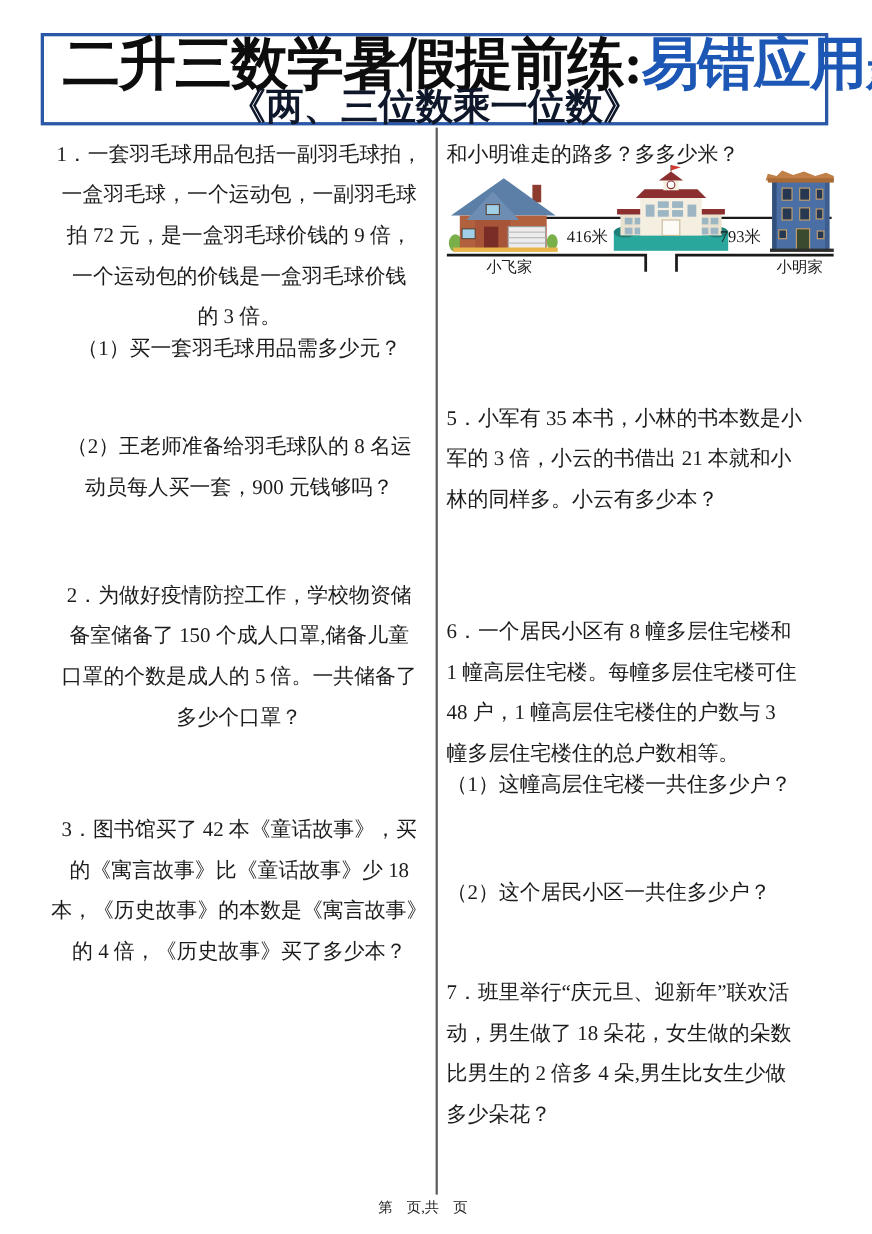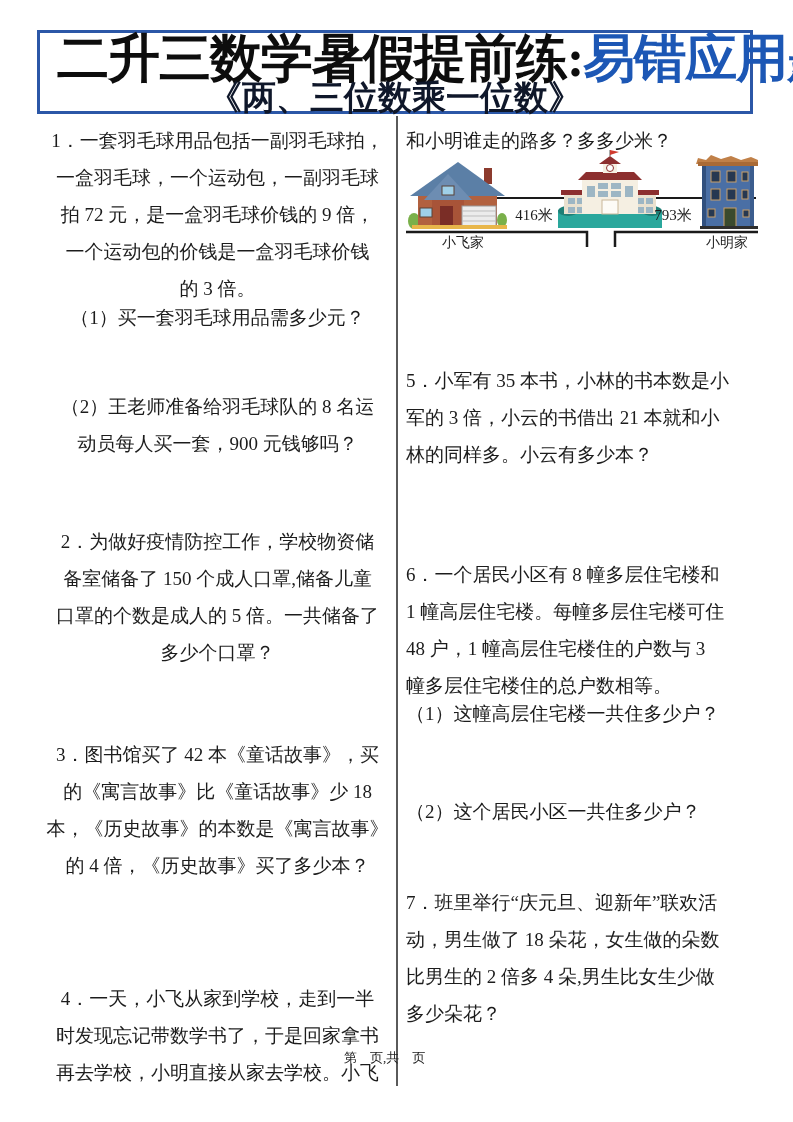--- a/index.html
+++ b/index.html
@@ -63,21 +63,21 @@
   }
   .illus text {
     font-family: "Liberation Serif", serif;
     fill: #1c1c1c;
   }
   .dist-label { font-size: 15px; }
   .home-label { font-size: 14px; }
   
   .footer {
     position: absolute;
-    left: 0; top: 1049px;
+    left: 0; top: 1089px;
     width: 769px;
     text-align: center;
     font-size: 13px;
     color: #222222;
   }
 </style>
 </head>
 <body>
 
 <div class="page">
@@ -98,23 +98,20 @@
   <div class="block col-l" style="top:388px">（2）王老师准备给羽毛球队的 8 名运
 动员每人买一套，900 元钱够吗？</div>
   <div class="block col-l" style="top:523px">2．为做好疫情防控工作，学校物资储
 备室储备了 150 个成人口罩,储备儿童
 口罩的个数是成人的 5 倍。一共储备了
 多少个口罩？</div>
   <div class="block col-l" style="top:736px">3．图书馆买了 42 本《童话故事》，买
 的《寓言故事》比《童话故事》少 18
 本，《历史故事》的本数是《寓言故事》
 的 4 倍，《历史故事》买了多少本？</div>
-  <div class="block col-l" style="top:980px">4．一天，小飞从家到学校，走到一半
-时发现忘记带数学书了，于是回家拿书
-再去学校，小明直接从家去学校。小飞</div>
 
   <div class="block col-r" style="top:122px">和小明谁走的路多？多多少米？</div>
 
   <svg class="illus" viewBox="0 0 352 102">
 
     <line x1="14" y1="48" x2="350" y2="48" stroke="#1a1a1a" stroke-width="2"></line>
 
     <g>
       <ellipse cx="8" cy="71" rx="6" ry="8" fill="#7ab04a"></ellipse>
       <ellipse cx="96" cy="70" rx="5" ry="7" fill="#7ab04a"></ellipse>

